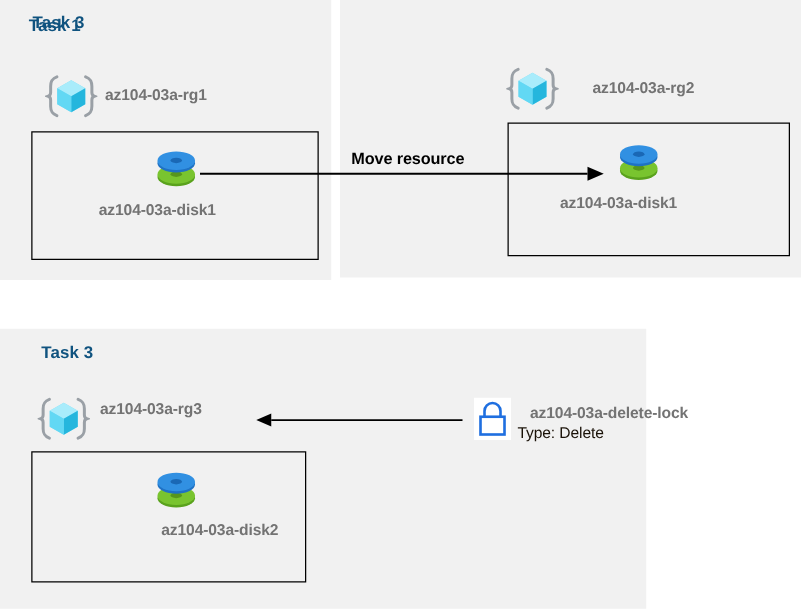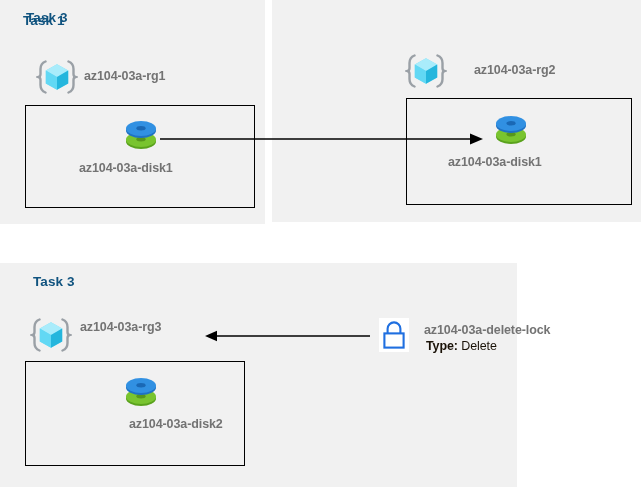--- a/index.html
+++ b/index.html
@@ -64,21 +64,21 @@
     white-space: nowrap;
     letter-spacing: -.1px;
   }
   .node .lbl-sub {
     position: absolute;
     font-size: 12.5px;
     color: #1a1208;
     white-space: nowrap;
     letter-spacing: -.1px;
   }
-  .node .lbl-sub b { font-weight: bold; margin-left: 12px; }
+  .node .lbl-sub b { font-weight: normal; }
 
   
   .rg-icon { position: absolute; width: 42px; height: 42px; }
   
   .disk-icon { position: absolute; width: 44px; height: 44px; }
   
   .lock-icon { position: absolute; width: 30px; height: 34px; }
 
   
   #rg1-icon   { left: 36px;  top: 56px; }
@@ -180,20 +180,21 @@
         <ellipse cx="22" cy="26.5" rx="15" ry="7.4" fill="#79c42f"></ellipse>
         <ellipse cx="22" cy="26.3" rx="4.6" ry="2.2" fill="#57961d"></ellipse>
         <ellipse cx="22" cy="17.5" rx="15" ry="7.4" fill="#1f72c4"></ellipse>
         <ellipse cx="22" cy="15.5" rx="15" ry="7.4" fill="#3190e2"></ellipse>
         <ellipse cx="22" cy="15.3" rx="4.6" ry="2.2" fill="#1a68b5"></ellipse>
       </svg>
     </div>
     <div class="lbl" id="disk2-label">az104-03a-disk1</div>
   </div>
 
+  <div class="arrow-label" id="label-move">Move resource</div>
   <svg class="arrow-svg" id="arrow-move" viewBox="0 0 325 28" width="325" height="28">
     <line x1="0" y1="13" x2="310" y2="13" stroke="#000000" stroke-width="1.5"></line>
     <polygon points="310,7.4 323,13 310,18.6" fill="#000000"></polygon>
   </svg>
 
   <div class="panel" id="panel-task3"></div>
   <div class="panel-title" id="title-task3">Task 3</div>
 
   <div class="node">
     <div class="rg-icon" id="rg3-icon">

